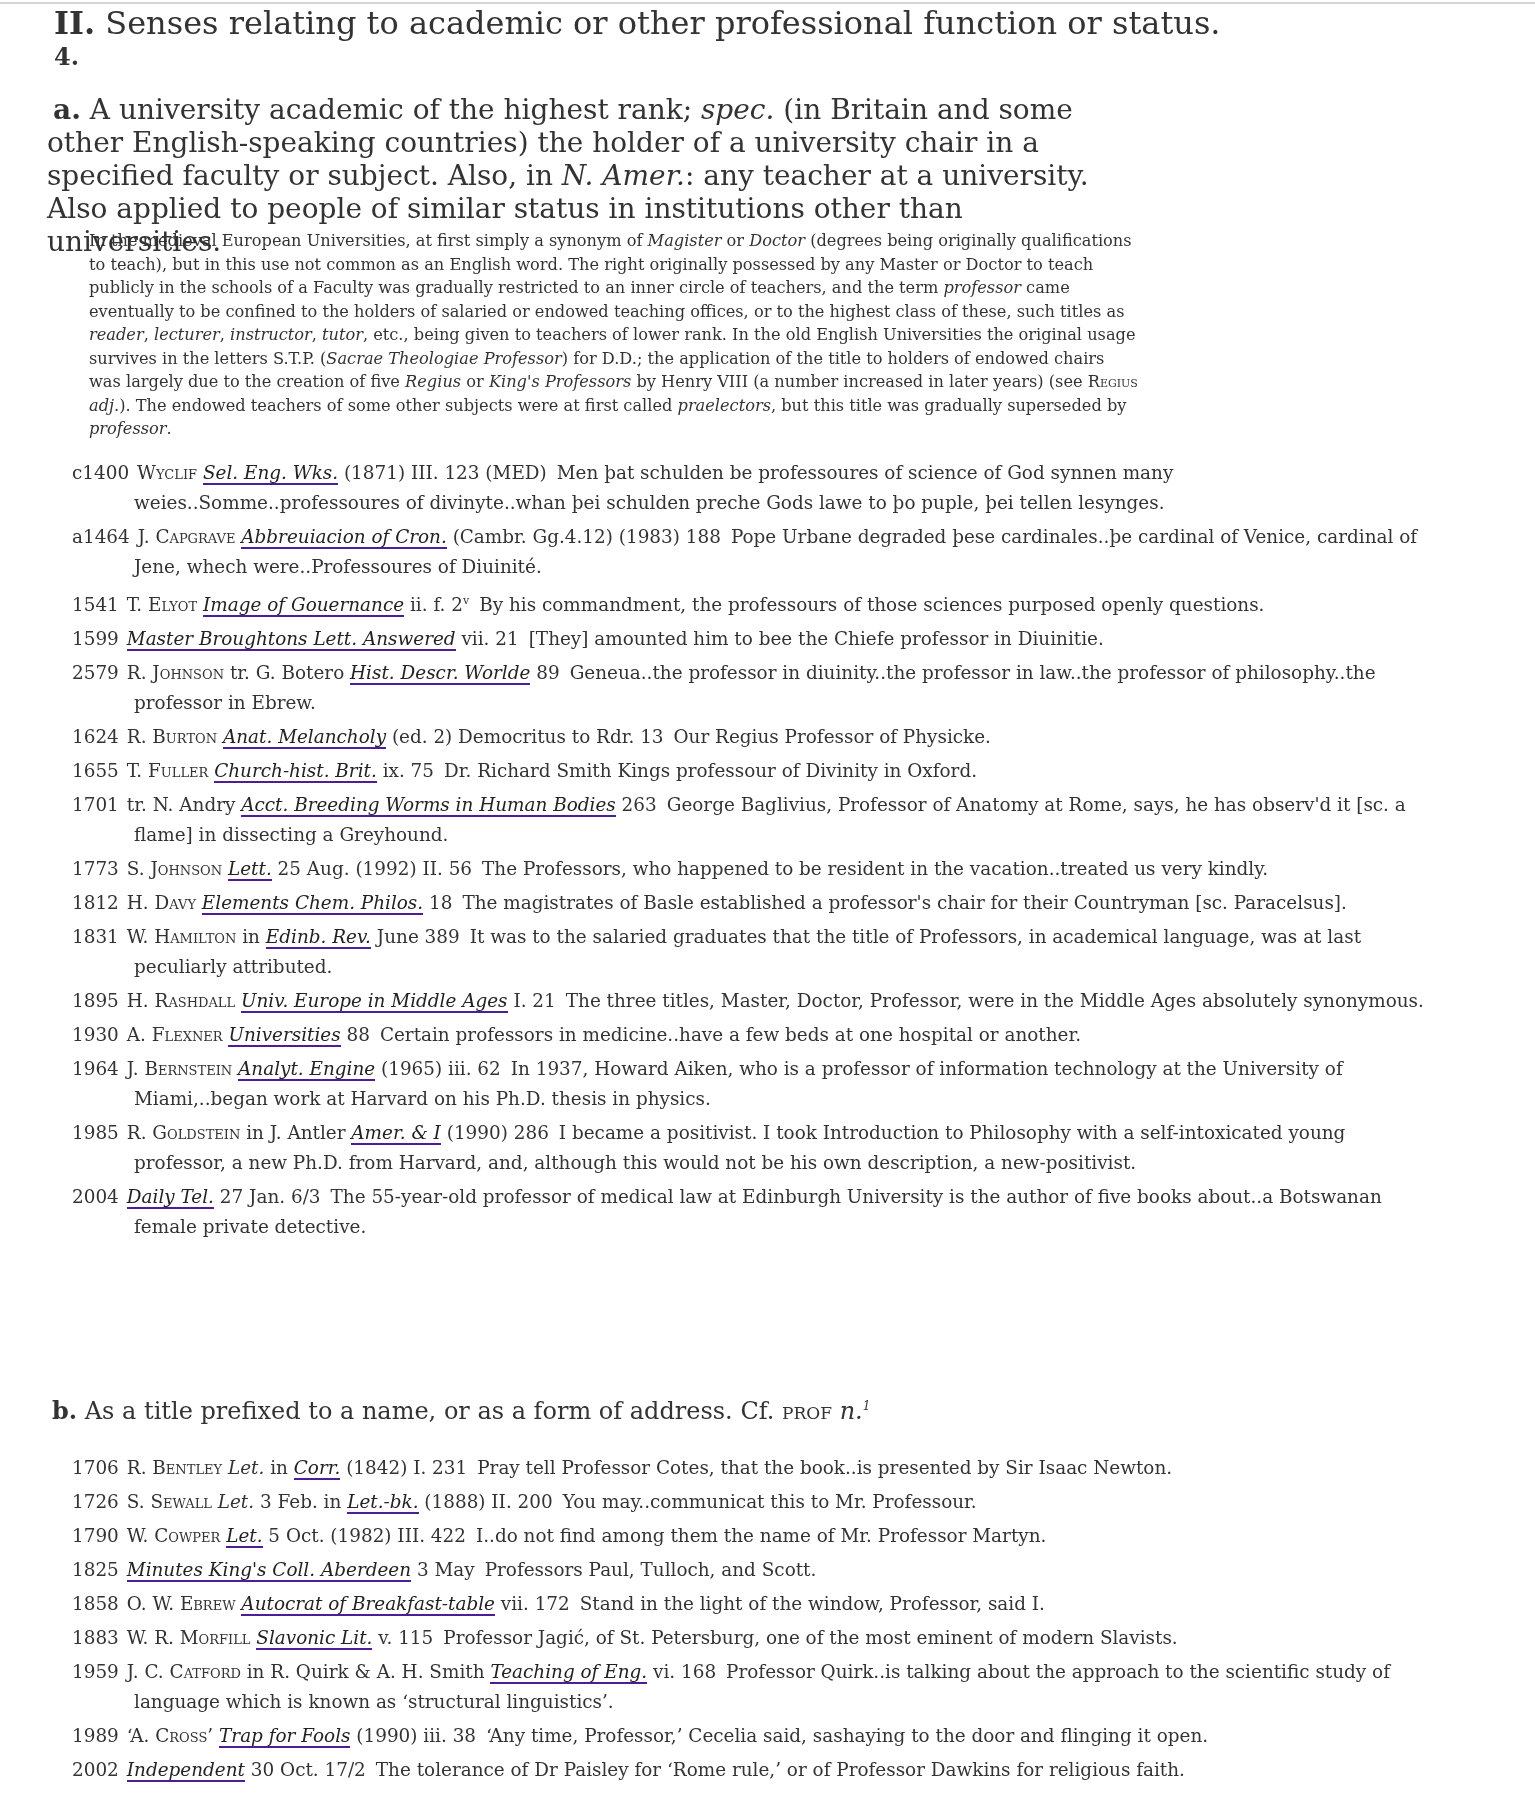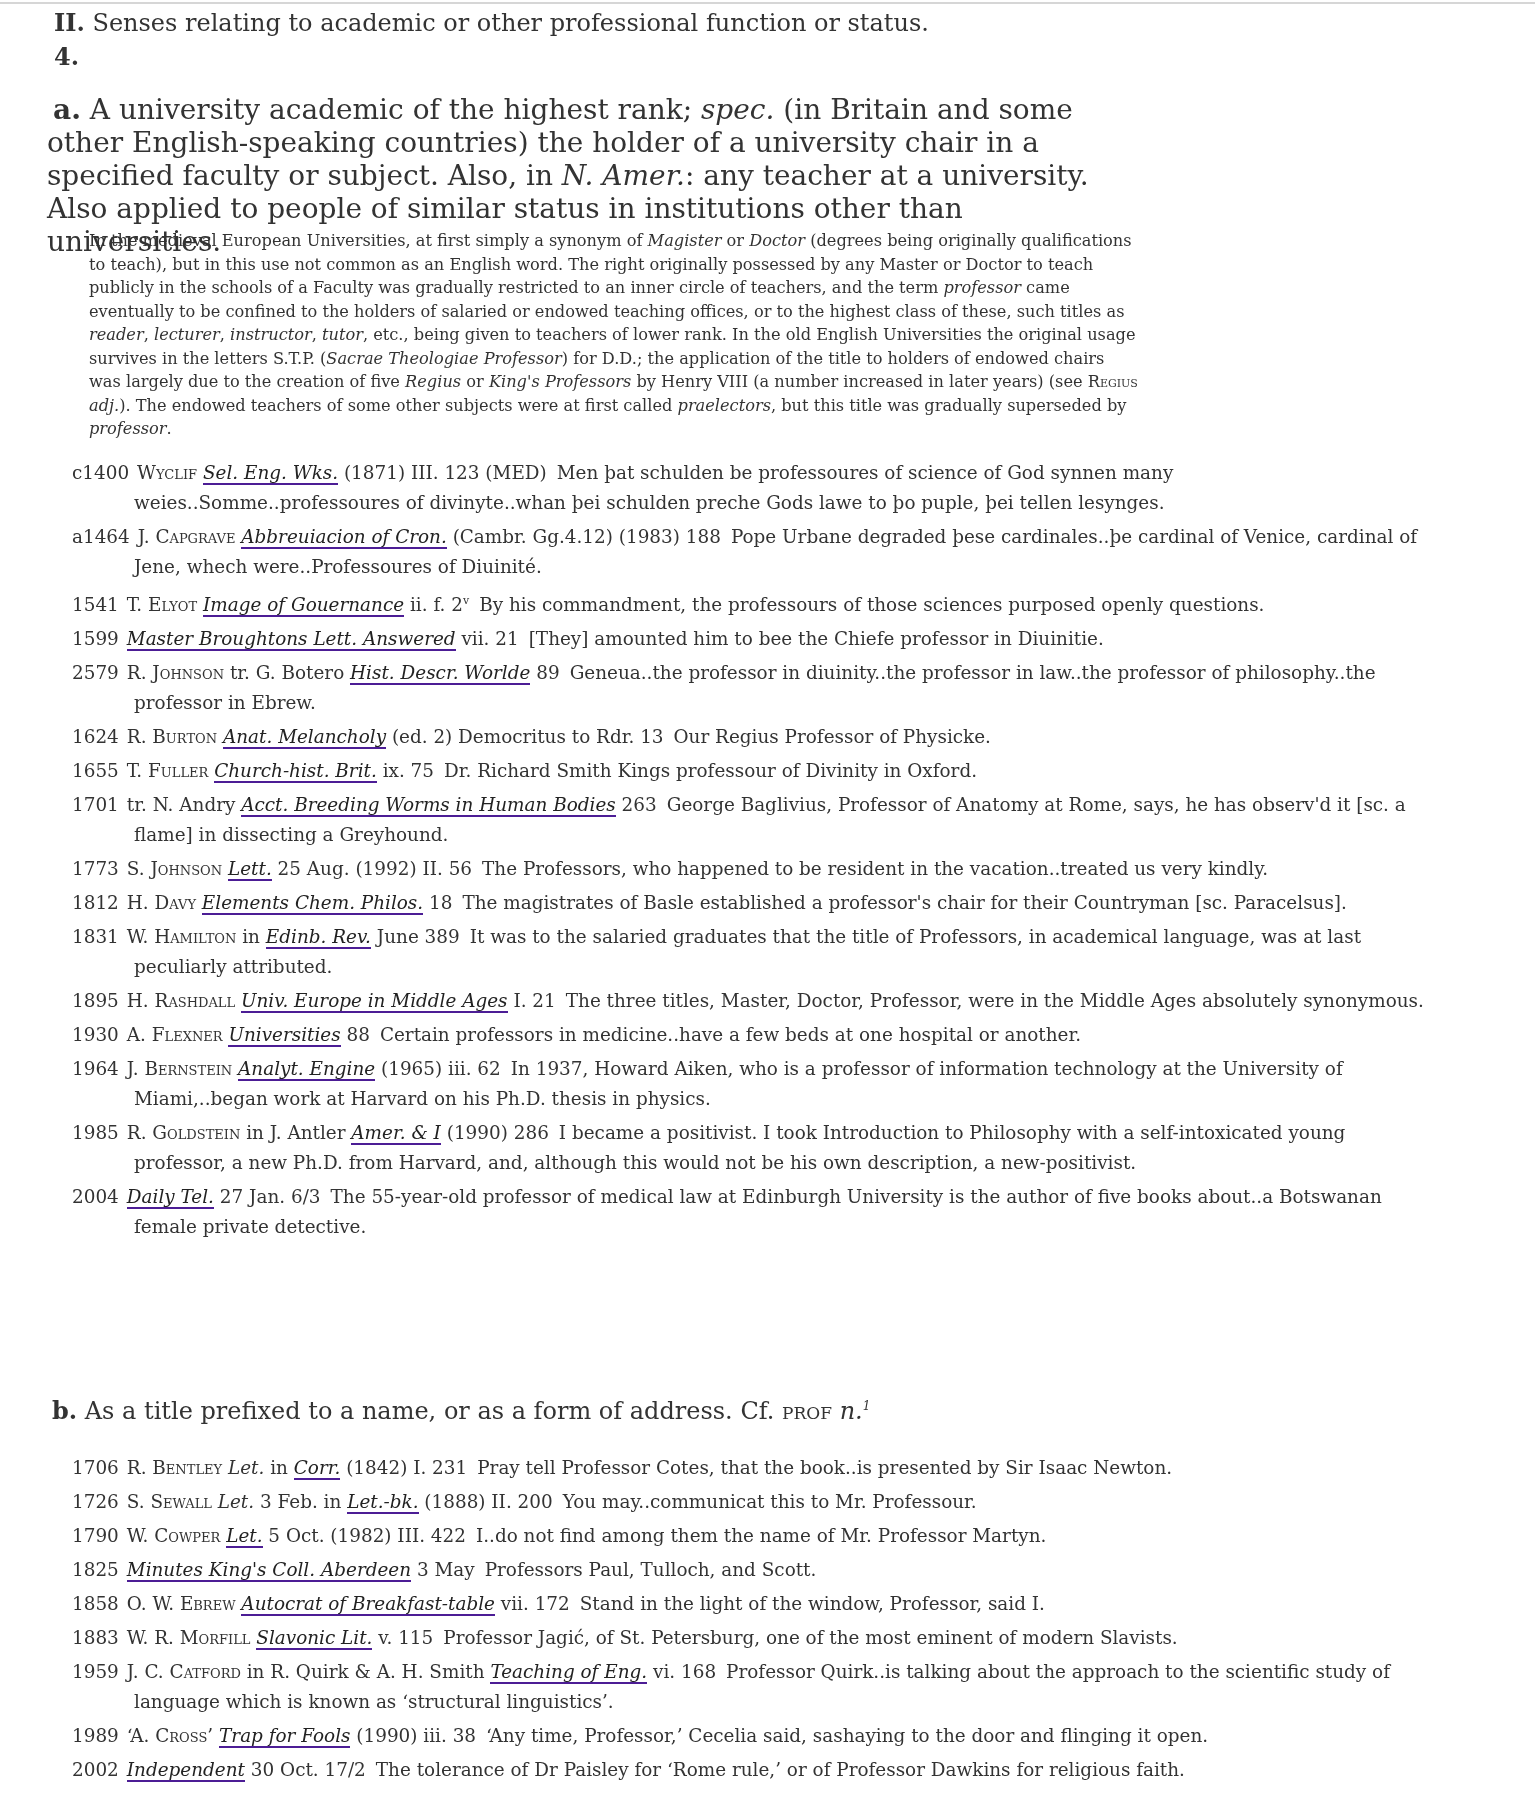--- a/index.html
+++ b/index.html
@@ -2,21 +2,21 @@
 <html><head>
 <meta charset="utf-8">
 <style>
   html, body { margin: 0; padding: 0; background: #ffffff; }
   body {
     width: 1535px; height: 1818px; overflow: hidden; position: relative;
     font-family: "DejaVu Serif", "Liberation Serif", serif;
     color: #333333;
   }
   .topline { position: absolute; left: 0; top: 2px; width: 1535px; height: 2px; background: #d6d6d6; }
-  .sense-head { position: absolute; left: 54px; top: 8px; font-size: 24px; line-height: 30px; color: #333; }
+  .sense-head { position: absolute; left: 54px; top: 8px; font-size: 32px; line-height: 30px; color: #333; }
   .sense-head b, .num b, .sub-label { font-weight: bold; }
   .num { position: absolute; left: 54px; top: 42px; font-size: 24px; line-height: 30px; }
   .defn {
     position: absolute; left: 47px; top: 93px; width: 1080px;
     font-size: 28px; line-height: 33px; color: #333;
   }
   .defn .lead { padding-left: 6px; }
   .note {
     position: absolute; left: 89px; top: 229px; width: 1050px;
     font-size: 16.2px; line-height: 23.5px; color: #333;

